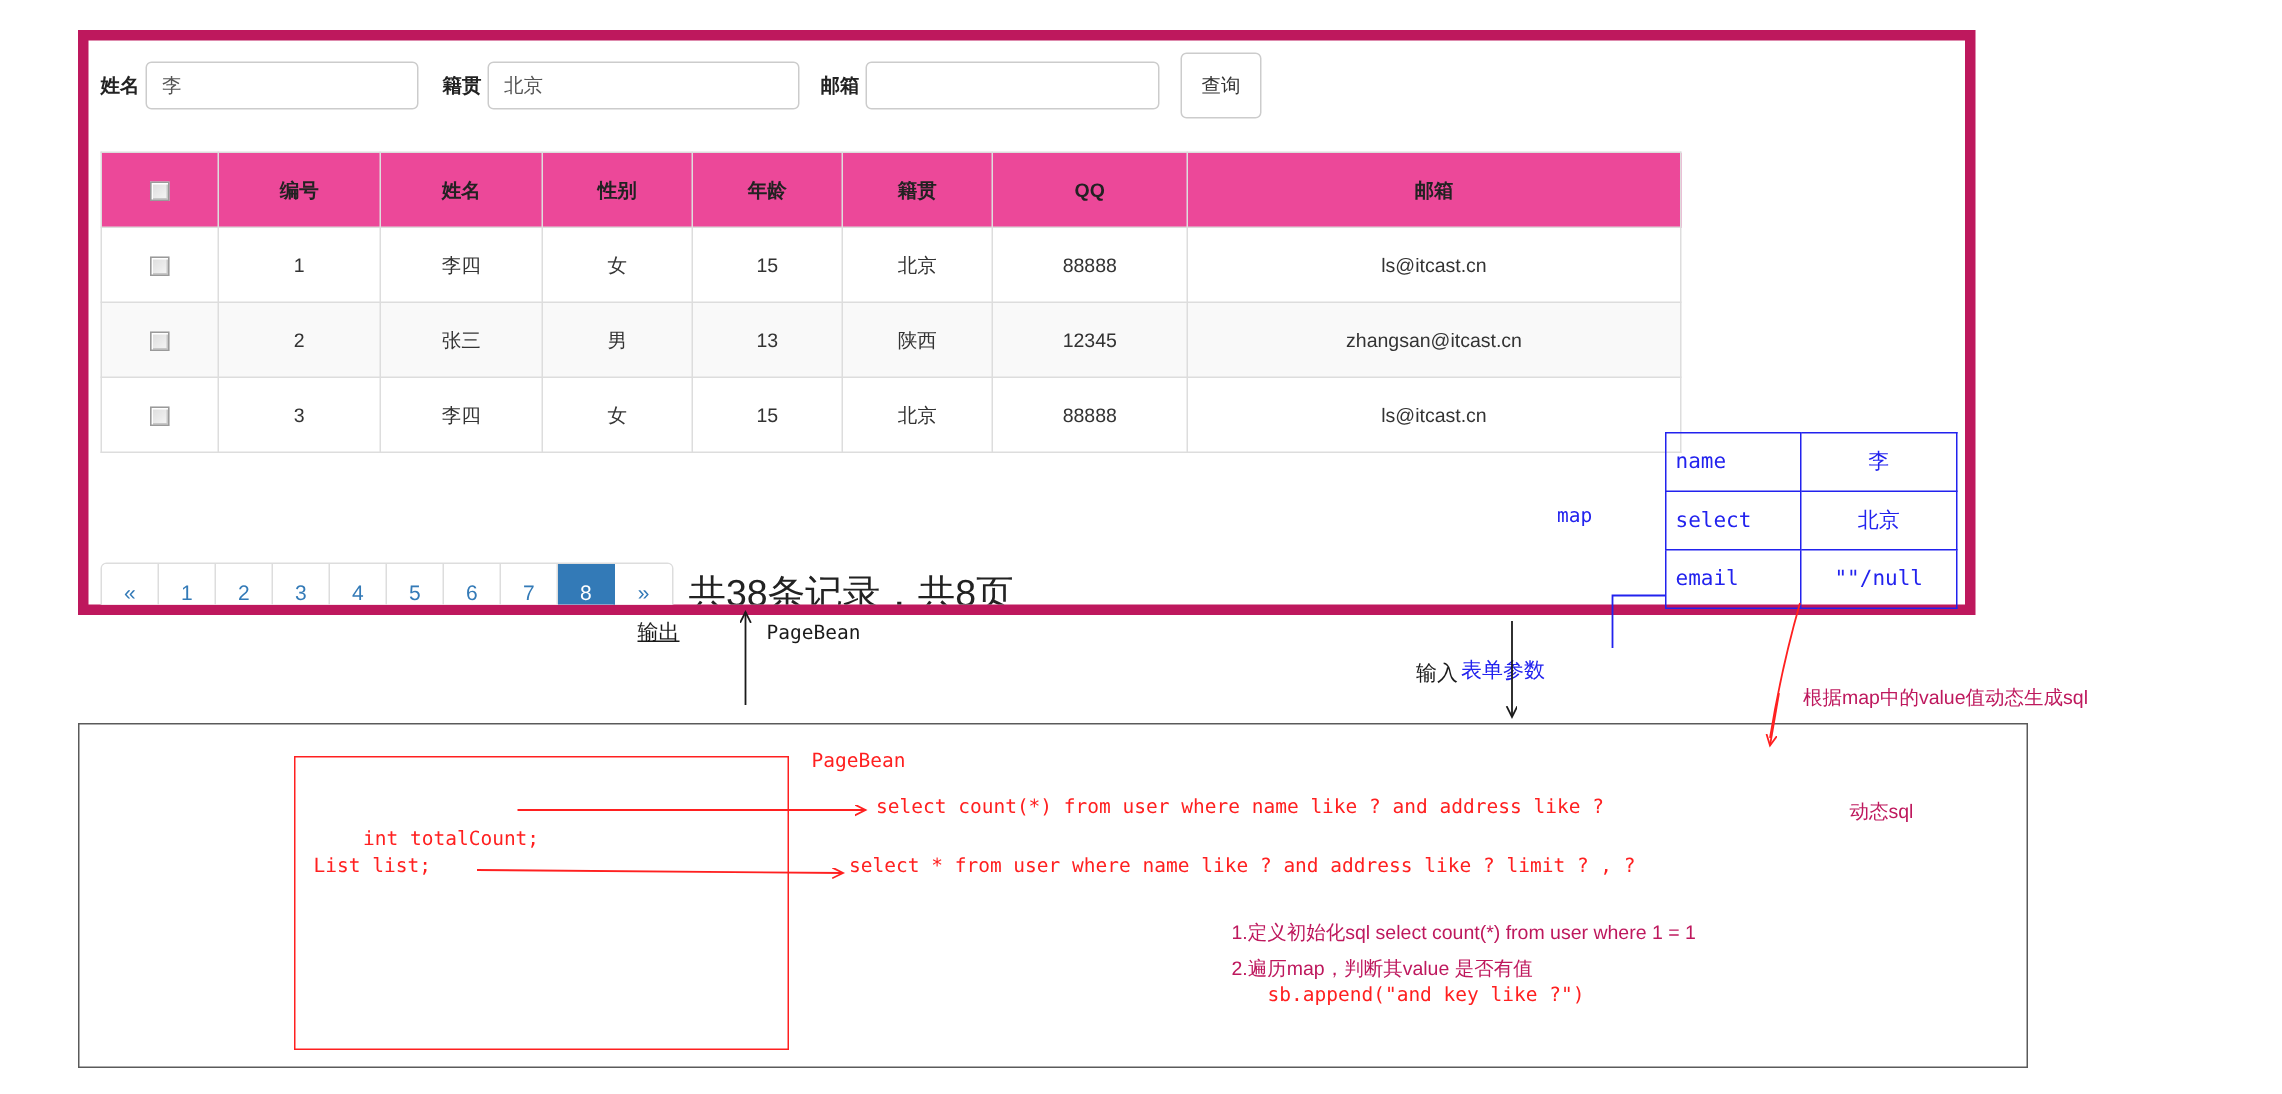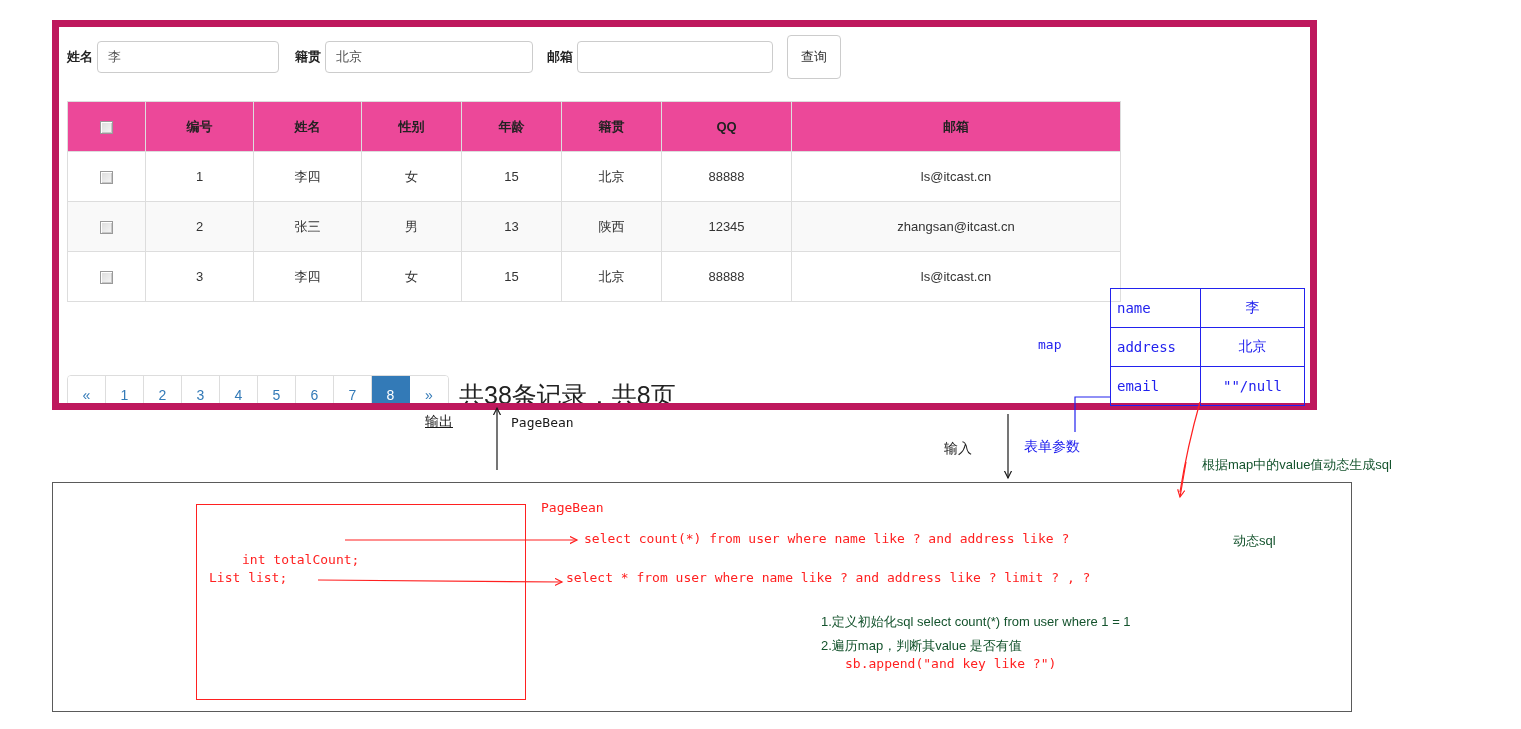--- a/index.html
+++ b/index.html
@@ -254,21 +254,21 @@
   }
   .red-txt {
     position: absolute;
     color: #ff2020;
     font-family: "DejaVu Sans Mono", monospace;
     font-size: 13px;
     white-space: nowrap;
   }
   .red-cn {
     position: absolute;
-    color: #14532d;
+    color: #be185d;
     font-size: 13px;
     white-space: nowrap;
   }
 
   svg.overlay {
     position: absolute;
     left: 0;
     top: 0;
     width: 1521px;
     height: 729px;
@@ -377,35 +377,35 @@
   </div>
 
   <div class="map-label">map</div>
   <table class="map-table">
     <tbody>
       <tr>
         <td class="map-key">name</td>
         <td class="map-val">李</td>
       </tr>
       <tr>
-        <td class="map-key">address</td>
+        <td class="map-key">select</td>
         <td class="map-val">北京</td>
       </tr>
       <tr>
         <td class="map-key">email</td>
         <td class="map-val">""/null</td>
       </tr>
     </tbody>
   </table>
 
   <div class="mid-text" style="left:425px; top:413px;text-decoration:underline;">输出</div>
   <div class="mono-ann" style="left:511px; top:415px; color:#1a1a1a;">PageBean</div>
 
   <div class="mid-text" style="left:944px; top:440px;">输入</div>
-  <div class="mid-text" style="left:1024px; top:438px; color:#2222ee;">表单参数</div>
+  <div class="mid-text" style="left:974px; top:438px; color:#2222ee;">表单参数</div>
 
   <div class="red-cn" style="left:1202px; top:456px;">根据map中的value值动态生成sql</div>
 
   <div class="bottom-box"></div>
   <div class="red-box"></div>
 
   <div class="red-txt" style="left:541px; top:500px;">PageBean</div>
   <div class="red-txt" style="left:209px; top:552px;margin-left:33px;">int totalCount;</div>
   <div class="red-txt" style="left:209px; top:570px;">List list;</div>
 

